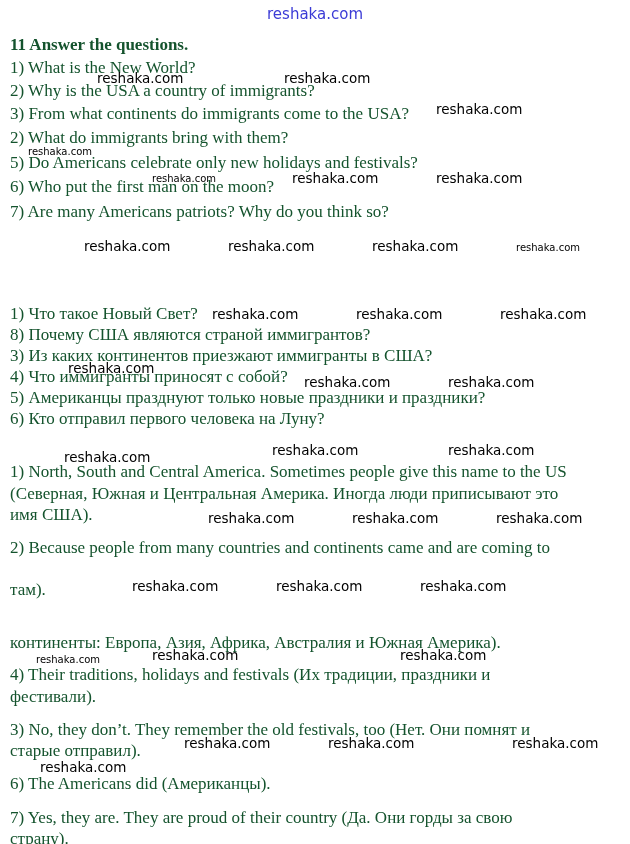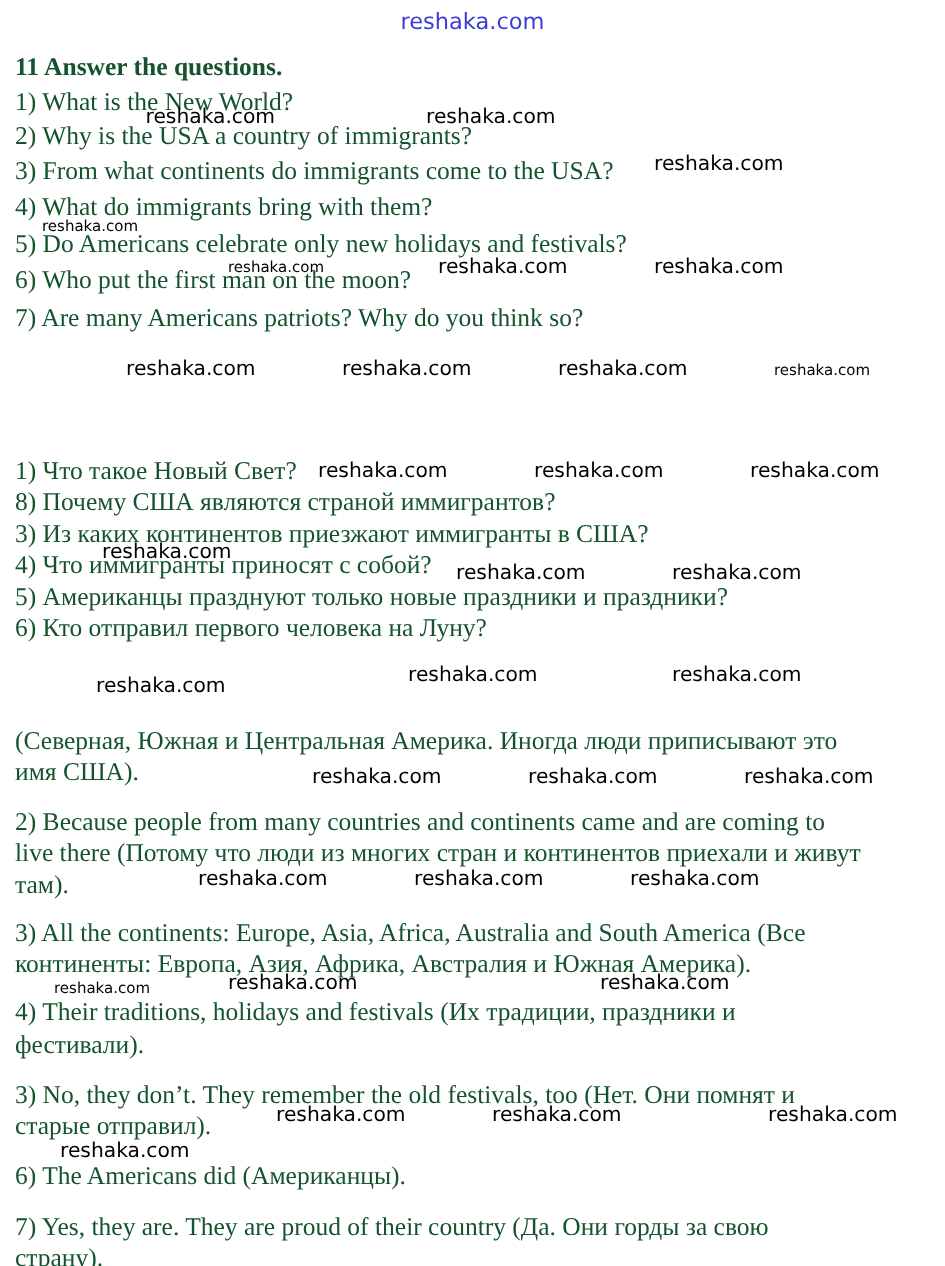--- a/index.html
+++ b/index.html
@@ -17,40 +17,39 @@
 </head>
 <body>
 
 <div class="page">
   <div class="hdr">reshaka.com</div>
 
   <div class="t b" style="top:32px">11 Answer the questions.</div>
   <div class="t" style="top:55px">1) What is the New World?</div>
   <div class="t" style="top:78px">2) Why is the USA a country of immigrants?</div>
   <div class="t" style="top:101px">3) From what continents do immigrants come to the USA?</div>
-  <div class="t" style="top:125px">4) What do immigrants bring with them?</div>
+  <div class="t" style="top:125px">2) What do immigrants bring with them?</div>
   <div class="t" style="top:150px">5) Do Americans celebrate only new holidays and festivals?</div>
   <div class="t" style="top:174px">6) Who put the first man on the moon?</div>
   <div class="t" style="top:199px">7) Are many Americans patriots? Why do you think so?</div>
 
   <div class="t" style="top:301px">1) Что такое Новый Свет?</div>
   <div class="t" style="top:322px">8) Почему США являются страной иммигрантов?</div>
   <div class="t" style="top:343px">3) Из каких континентов приезжают иммигранты в США?</div>
   <div class="t" style="top:364px">4) Что иммигранты приносят с собой?</div>
   <div class="t" style="top:385px">5) Американцы празднуют только новые праздники и праздники?</div>
   <div class="t" style="top:406px">6) Кто отправил первого человека на Луну?</div>
 
+  <div class="t" style="top:459px">1) North, South and Central America. Sometimes people give this name to the US</div>
   <div class="t" style="top:481px">(Северная, Южная и Центральная Америка. Иногда люди приписывают это</div>
   <div class="t" style="top:502px">имя США).</div>
 
   <div class="t" style="top:535px">2) Because people from many countries and continents came and are coming to</div>
-  <div class="t" style="top:556px">live there (Потому что люди из многих стран и континентов приехали и живут</div>
   <div class="t" style="top:577px">там).</div>
 
-  <div class="t" style="top:609px">3) All the continents: Europe, Asia, Africa, Australia and South America (Все</div>
   <div class="t" style="top:630px">континенты: Европа, Азия, Африка, Австралия и Южная Америка).</div>
 
   <div class="t" style="top:662px">4) Their traditions, holidays and festivals (Их традиции, праздники и</div>
   <div class="t" style="top:684px">фестивали).</div>
 
   <div class="t" style="top:717px">3) No, they don’t. They remember the old festivals, too (Нет. Они помнят и</div>
   <div class="t" style="top:738px">старые отправил).</div>
 
   <div class="t" style="top:771px">6) The Americans did (Американцы).</div>
 

